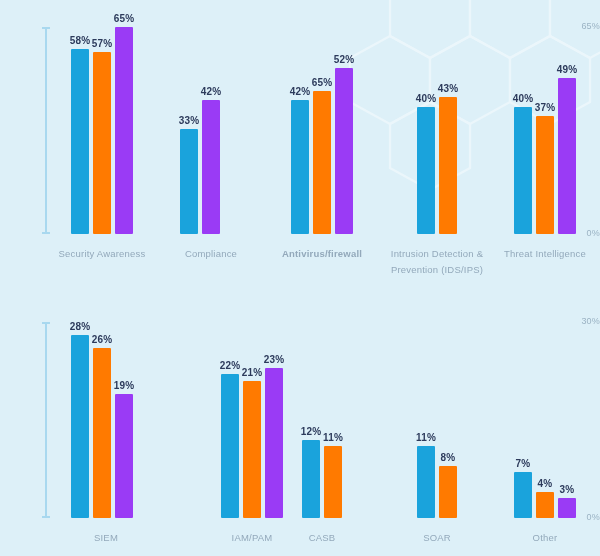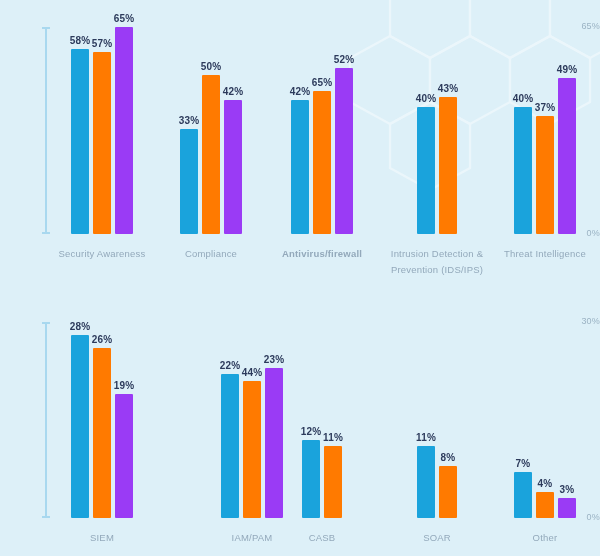--- a/index.html
+++ b/index.html
@@ -160,24 +160,20 @@
         </div>
         <div class="cat-label" style="width: 180px;">Security Awareness</div>
       </div>
       <div class="group" style="left: 125px; width: 62px; height: 100%;">
         <div class="bars">
           <div class="bar-wrap">
             <div class="bar-value">33%</div>
             <div class="bar s0" style="height: 105px;"></div>
           </div>
           <div class="bar-wrap">
-            <div class="bar-value">50%</div>
-            <div class="bar s1" style="height: 159px;"></div>
-          </div>
-          <div class="bar-wrap">
             <div class="bar-value">42%</div>
             <div class="bar s2" style="height: 134px;"></div>
           </div>
         </div>
         <div class="cat-label" style="width: 180px;">Compliance</div>
       </div>
       <div class="group" style="left: 236px; width: 62px; height: 100%;">
         <div class="bars">
           <div class="bar-wrap">
             <div class="bar-value">42%</div>
@@ -228,21 +224,21 @@
     </div>
   </div>
 <div class="chart-panel" id="chart-bottom">
     <div class="axis" style="top: 37px; height: 196px;">
       <div class="axis-cap top"></div>
       <div class="axis-cap bottom"></div>
     </div>
     <div class="axis-label" style="top: 31px;">30%</div>
     <div class="axis-label" style="top: 227px;">0%</div>
     <div class="plot" style="top: 15px; height: 218px;">
-      <div class="group" style="left: 16px; width: 62px; height: 100%;">
+      <div class="group" style="left: 16px; width: 62px; height: 100%; padding-left: 8px;">
         <div class="bars">
           <div class="bar-wrap">
             <div class="bar-value">28%</div>
             <div class="bar s0" style="height: 183px;"></div>
           </div>
           <div class="bar-wrap">
             <div class="bar-value">26%</div>
             <div class="bar s1" style="height: 170px;"></div>
           </div>
           <div class="bar-wrap">
@@ -252,21 +248,21 @@
         </div>
         <div class="cat-label" style="width: 180px;">SIEM</div>
       </div>
       <div class="group" style="left: 125px; width: 62px; height: 100%; margin-left: 41px;">
         <div class="bars">
           <div class="bar-wrap">
             <div class="bar-value">22%</div>
             <div class="bar s0" style="height: 144px;"></div>
           </div>
           <div class="bar-wrap">
-            <div class="bar-value">44%</div>
+            <div class="bar-value">21%</div>
             <div class="bar s1" style="height: 137px;"></div>
           </div>
           <div class="bar-wrap">
             <div class="bar-value">23%</div>
             <div class="bar s2" style="height: 150px;"></div>
           </div>
         </div>
         <div class="cat-label" style="width: 180px;">IAM/PAM</div>
       </div>
       <div class="group" style="left: 247px; width: 40px; height: 100%;">

